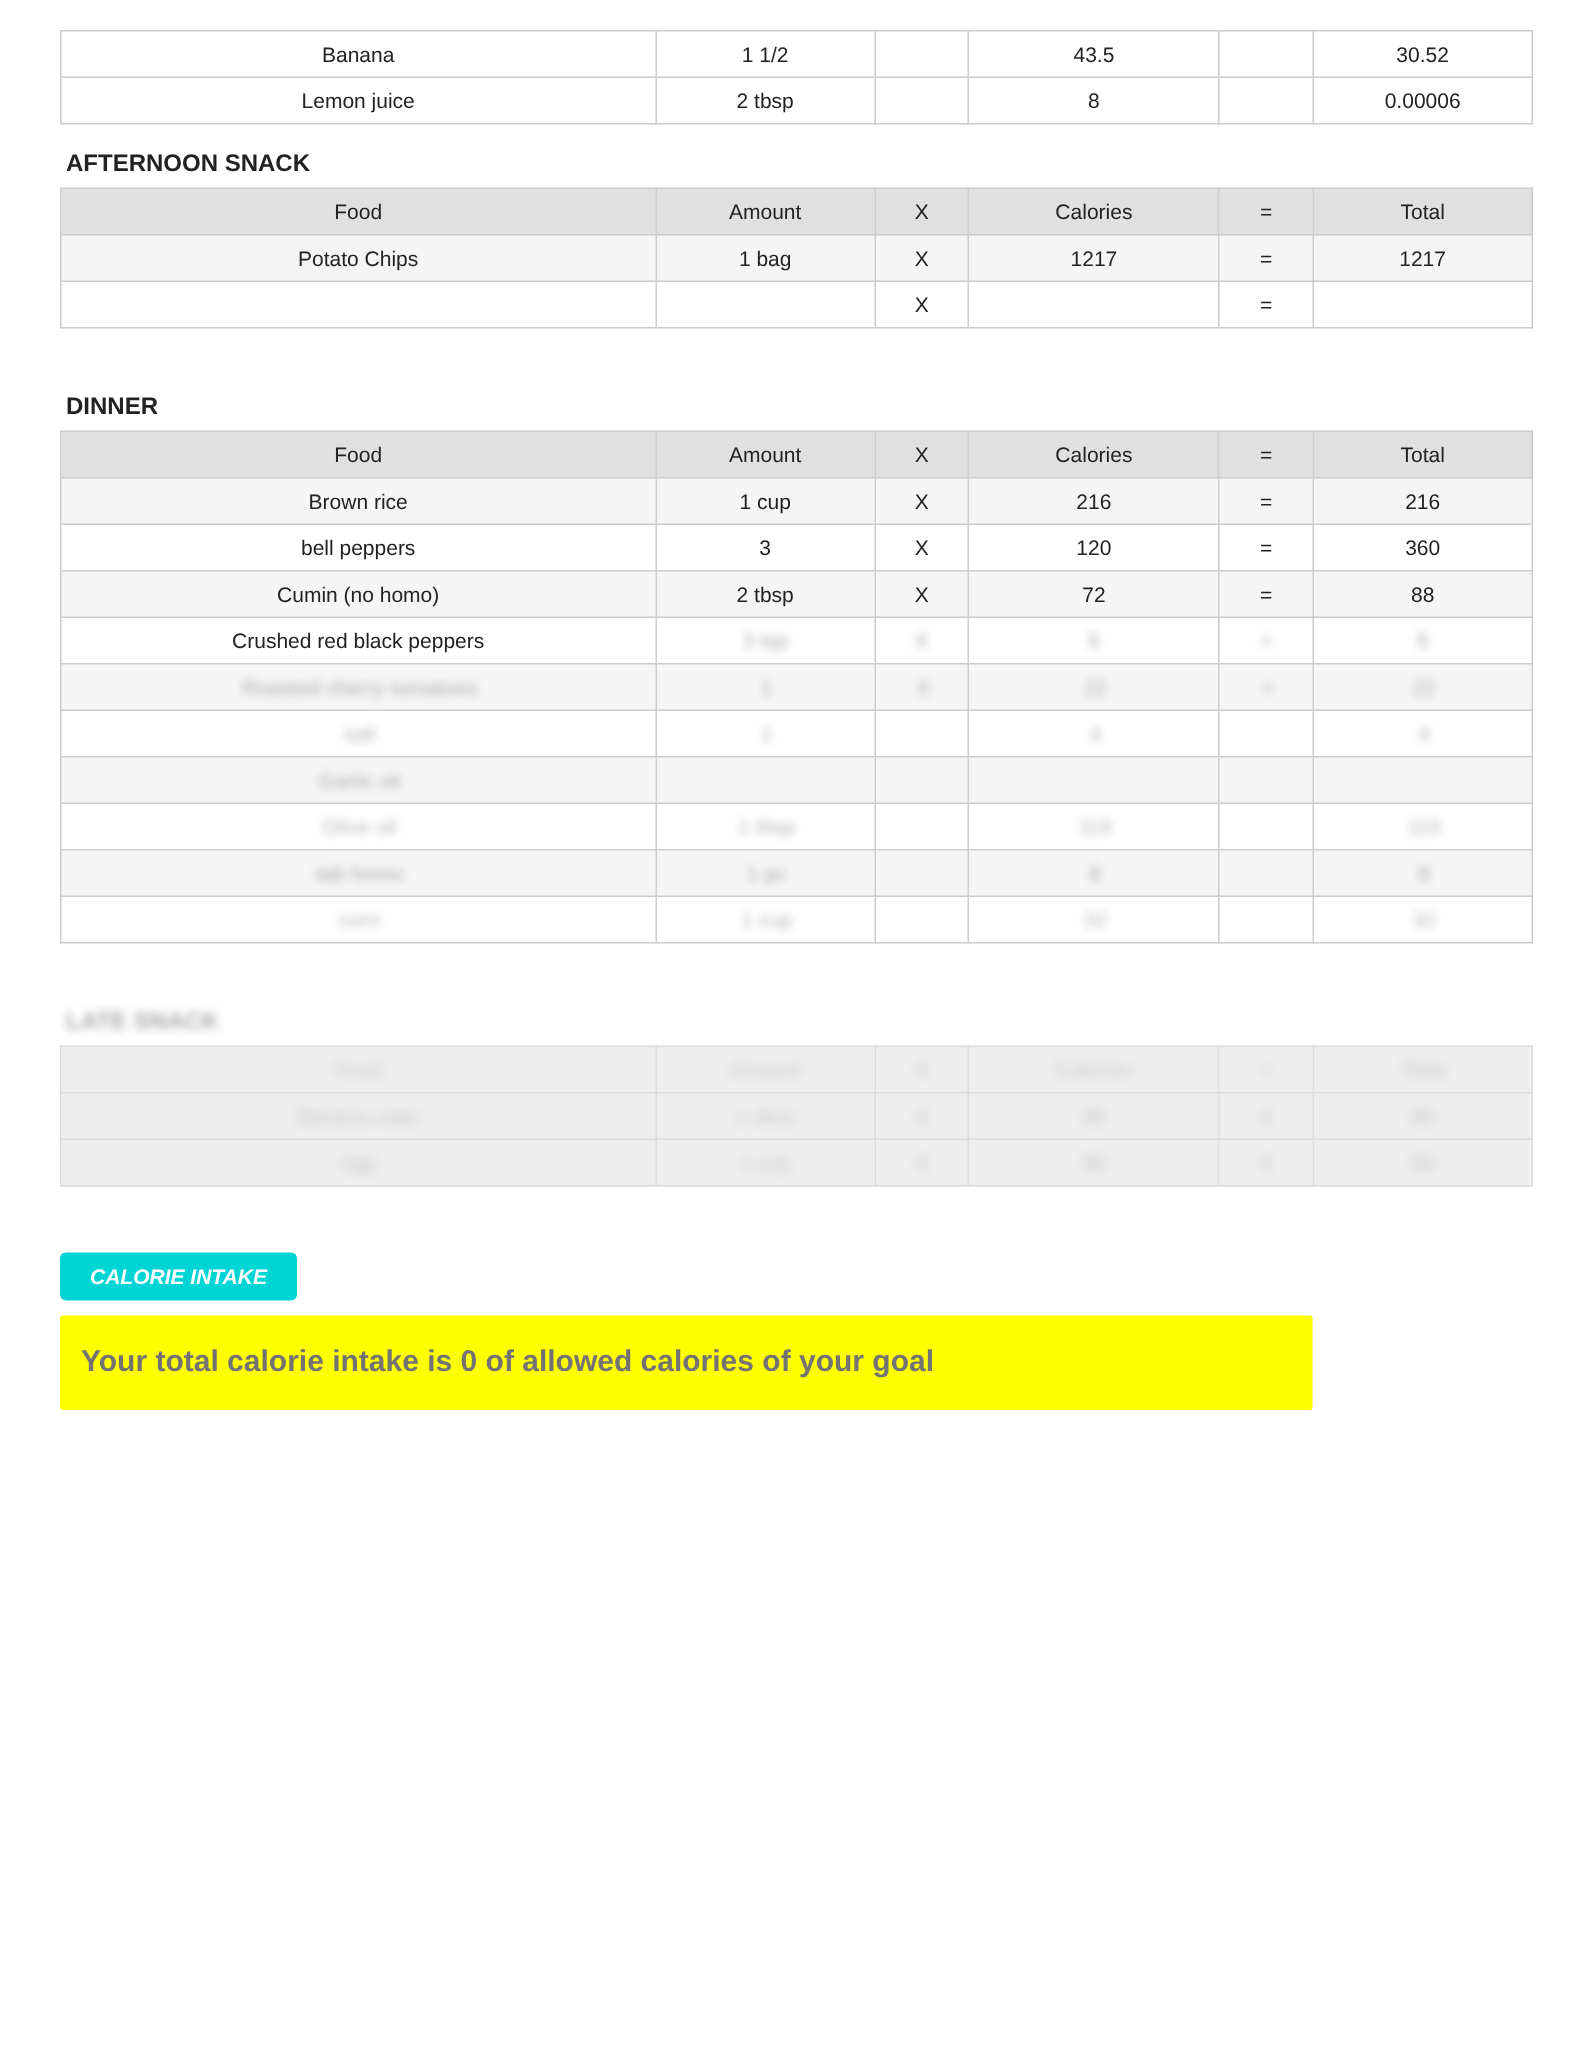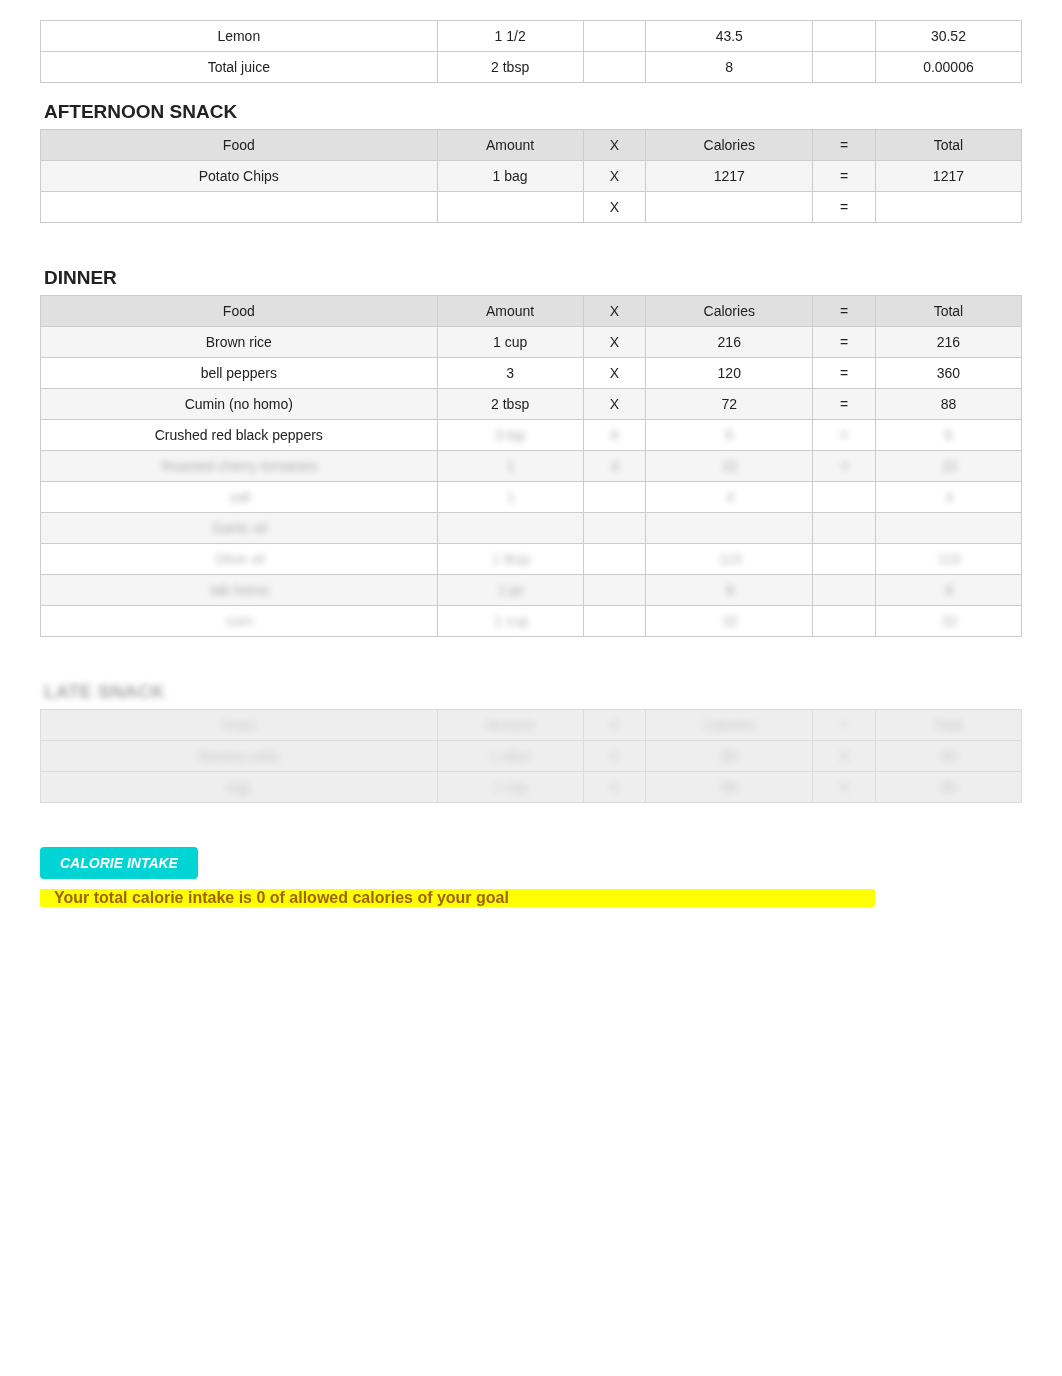--- a/index.html
+++ b/index.html
@@ -7,21 +7,21 @@
       background: #ffffff;
       font-family: Arial, sans-serif;
       font-size: 14px;
       color: #222;
       padding: 20px 40px;
       width: 1062px;
     }
 
     .section-title {
       font-weight: bold;
-      font-size: 19px;
+      font-size: 16px;
       margin: 18px 0 6px 0;
       padding-left: 4px;
     }
 
     table {
       width: 100%;
       border-collapse: collapse;
       margin-bottom: 10px;
     }
 
@@ -77,24 +77,24 @@
       font-weight: bold;
       border-radius: 4px;
       cursor: pointer;
       margin-top: 18px;
       display: inline-block;
       font-style: italic;
     }
 
     .yellow-highlight {
       background: #ffff00;
-      color: #a16207;
+      color: #737373;
       font-weight: bold;
-      font-size: 16px;
-      padding: 0 14px;
+      font-size: 20px;
+      padding: 20px 14px;
       margin-top: 10px;
       display: block;
       width: 85%;
       border-radius: 2px;
     }
 
     .top-rows table tr:last-child td {
       background: #ffffff;
     }
 
@@ -105,29 +105,29 @@
 </head>
 <body>
 
 
 
 
 <div class="top-rows">
   <table>
     <tbody>
       <tr>
-        <td class="food-col">Lemon</td>
+        <td class="food-col">Banana</td>
         <td class="amount-col">1 1/2</td>
         <td class="x-col"></td>
         <td class="cal-col">43.5</td>
         <td class="eq-col"></td>
         <td class="total-col">30.52</td>
       </tr>
       <tr>
-        <td class="food-col">Total juice</td>
+        <td class="food-col">Lemon juice</td>
         <td class="amount-col">2 tbsp</td>
         <td class="x-col"></td>
         <td class="cal-col">8</td>
         <td class="eq-col"></td>
         <td class="total-col">0.00006</td>
       </tr>
     </tbody>
   </table>
 </div>
 

